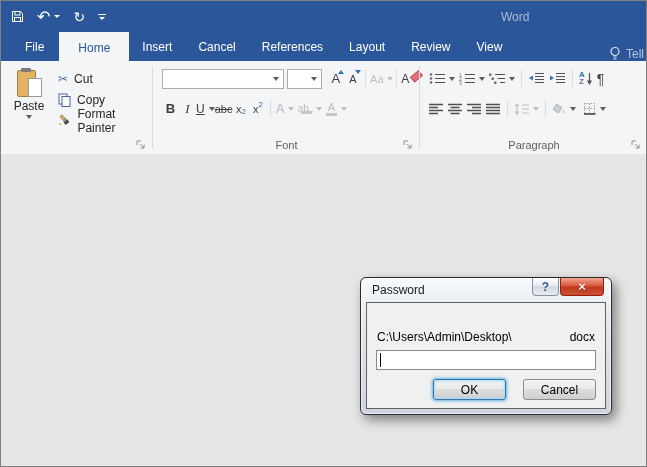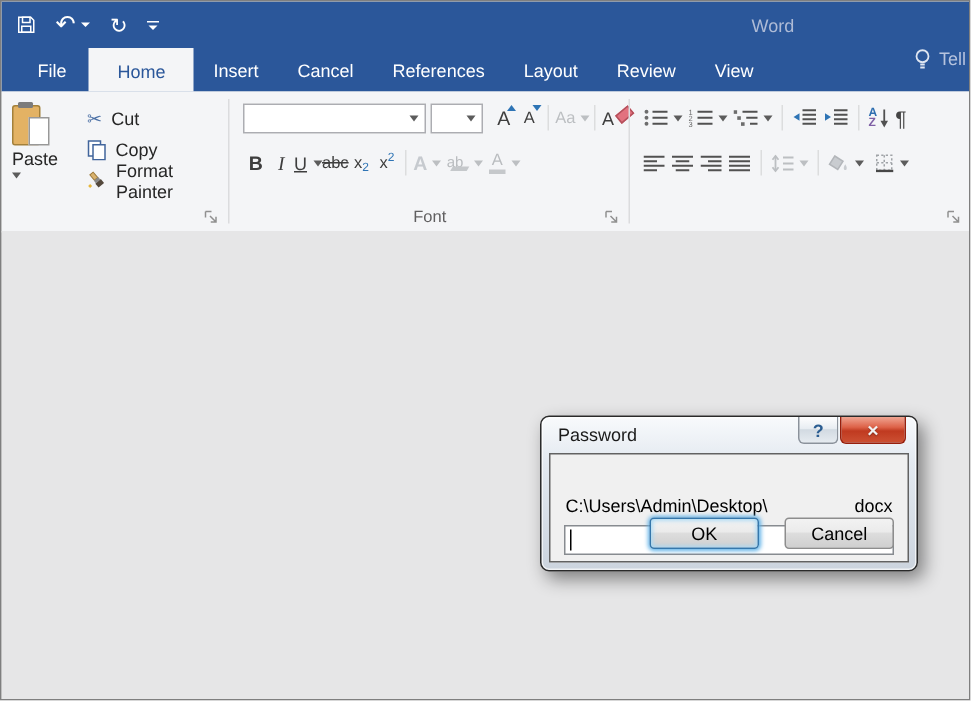--- a/index.html
+++ b/index.html
@@ -14,32 +14,32 @@
   .rglyph{font-size:14px;line-height:1;color:#fff}
   .ddw{width:0;height:0;border-left:3px solid transparent;border-right:3px solid transparent;border-top:3.5px solid #fff;margin-left:4px}
   .qcust{display:flex;flex-direction:column;align-items:center;gap:2px}
   .qcust .bar{width:8px;height:1px;background:#fff}
   .apptitle{position:absolute;left:500px;top:0;height:31px;display:flex;align-items:center;color:#aebbd6;font-size:12px}
 
   
   .tabs{height:29px;background:#2b579a;display:flex;padding-left:9px;overflow:hidden}
   .tab{padding:0 13px;display:flex;align-items:center;color:#fff;font-size:12px;white-space:nowrap}
   .tab.active{background:#f4f5f7;color:#2b579a}
-  .tellme{margin-left:auto;display:flex;align-items:flex-start;gap:5px;color:#b6c3de;font-size:12px;padding:0 2px 0 8px}
+  .tellme{margin-left:auto;display:flex;align-items:flex-end;gap:5px;color:#b6c3de;font-size:12px;padding:0 2px 0 8px}
 
   
   .ribbon{height:93px;background:#f4f5f7;border-bottom:1px solid #d4d5d7;display:flex;position:relative}
   .grp{position:relative;height:100%;box-sizing:border-box;flex:none}
   .grp.clip{width:152px}.grp.fontg{width:267px}.grp.para{width:228px}
   .vline{position:absolute;right:0;top:5px;bottom:5px;width:1px;background:#dbdcde}
   .gfoot{position:absolute;left:0;right:0;bottom:2px;height:15px;display:flex;align-items:center;justify-content:center;color:#605f60;font-size:11px}
   .launch{position:absolute;right:7px;bottom:4px}
 
   .clip-body{display:flex;padding:7px 0 0 7px}
-  .paste{width:44px;display:flex;flex-direction:column;gap:2px}
+  .paste{width:44px;display:flex;flex-direction:column;align-items:center;gap:2px}
   .paste .lbl{font-size:12px;color:#262626}
   .pi{position:relative;width:25px;height:29px}
   .pi .pbody{position:absolute;left:0;top:2px;width:17px;height:25px;background:#e3b264;border:1px solid #a3803a;border-radius:2px}
   .pi .pclip{position:absolute;left:4px;top:0;width:10px;height:4px;background:#7c7c7c;border-radius:1px}
   .pi .ppage{position:absolute;right:0;bottom:0;width:12px;height:17px;background:#fff;border:1px solid #989898}
   .ccol{display:flex;flex-direction:column;margin-left:8px}
   .srow{height:21px;display:flex;align-items:center;gap:6px;font-size:12px;color:#262626}
   .scis{font-size:12px;color:#4a6fa5;line-height:1}
 
   .fbody{padding:7px 0 0 9px}
@@ -77,21 +77,21 @@
   .pbtn{display:flex;align-items:center;justify-content:center;height:20px;padding:0 2px;position:relative}
   .sortw{display:flex;align-items:center;gap:1px}
   .sortl{display:flex;flex-direction:column;line-height:6.5px;font-size:8px;font-weight:700}
   .sortA{color:#2f6fb0}.sortZ{color:#7e5fa5}
   .pil{font-size:14px;color:#454545}
 
   
   .doc{position:absolute;left:0;right:0;top:153px;bottom:0;background:#e6e6e7}
 
   
-  .dlg{position:absolute;left:359px;top:276px;width:252px;height:104px;box-sizing:border-box;
+  .dlg{position:absolute;left:359px;top:276px;width:252px;height:138px;box-sizing:border-box;
        border:1px solid #2a2a2a;border-radius:6px;
        background:linear-gradient(180deg,#f8fafc,#e3e9f0 30%,#ccd4de);
        box-shadow:4px 5px 12px rgba(0,0,0,.45), inset 0 0 0 1px rgba(255,255,255,.7);z-index:5}
   .dtitle{position:absolute;left:11px;top:5px;font-size:12px;color:#1b1b1b}
   .dhelp{position:absolute;top:0;right:52px;width:27px;height:18px;box-sizing:border-box;
        border:1px solid #8b929b;border-top:none;border-radius:0 0 4px 4px;
        background:linear-gradient(#fefefe,#e8edf2 45%,#d2dae2 50%,#e6ebf0);
        display:flex;align-items:center;justify-content:center;font-size:12px;font-weight:700;color:#2b5d91}
   .dclose{position:absolute;top:0;right:7px;width:44px;height:18px;box-sizing:border-box;
        border:1px solid #971f0c;border-top:none;border-radius:0 0 4px 4px;
@@ -386,20 +386,21 @@
           <div class="pbtn" style="margin-left:3px">
             <svg width="13" height="13" viewBox="0 0 13 13">
               <rect x="1.5" y="1.5" width="10" height="10" fill="none" stroke="#9fa3a7" stroke-dasharray="1.5,1.5"></rect>
               <path d="M6.5 1.5 V11.5 M1.5 6.5 H11.5" stroke="#9fa3a7" stroke-dasharray="1.5,1.5"></path>
               <path d="M1 12 H12.5" stroke="#474747" stroke-width="1.6"></path>
             </svg>
             <span class="dd" style="margin-left:4px"></span>
           </div>
         </div>
       </div>
+      <div class="gfoot">Paragraph</div>
       <span class="launch">
         <svg width="10" height="10" viewBox="0 0 10 10">
           <path d="M1 1 H5 M1 1 V5" stroke="#909090" fill="none"></path>
           <path d="M4 4 L8 8 M8 4.5 V8 H4.5" stroke="#909090" fill="none"></path>
         </svg>
       </span>
     </div>
   </div>
 
   <div class="doc"></div>

